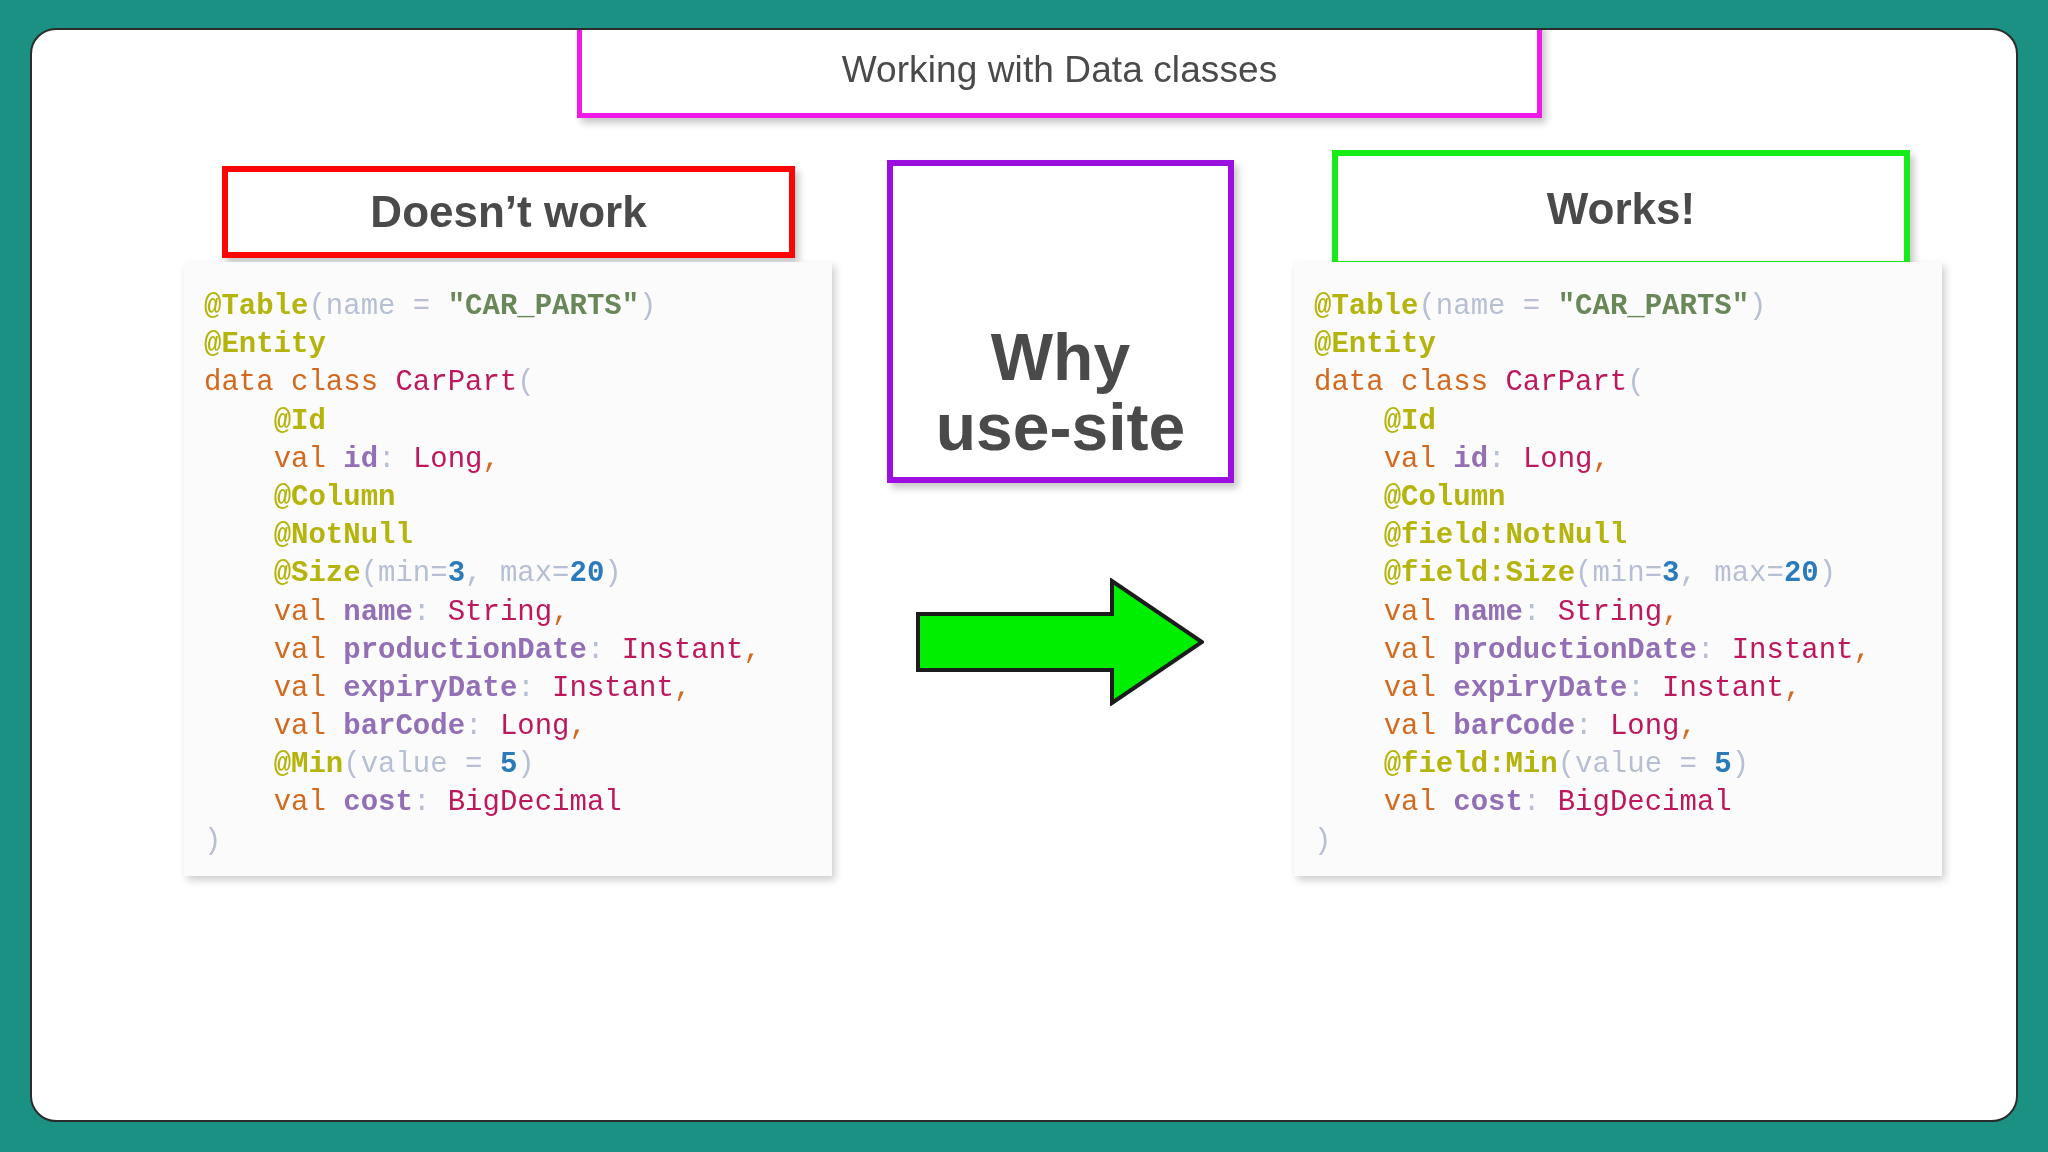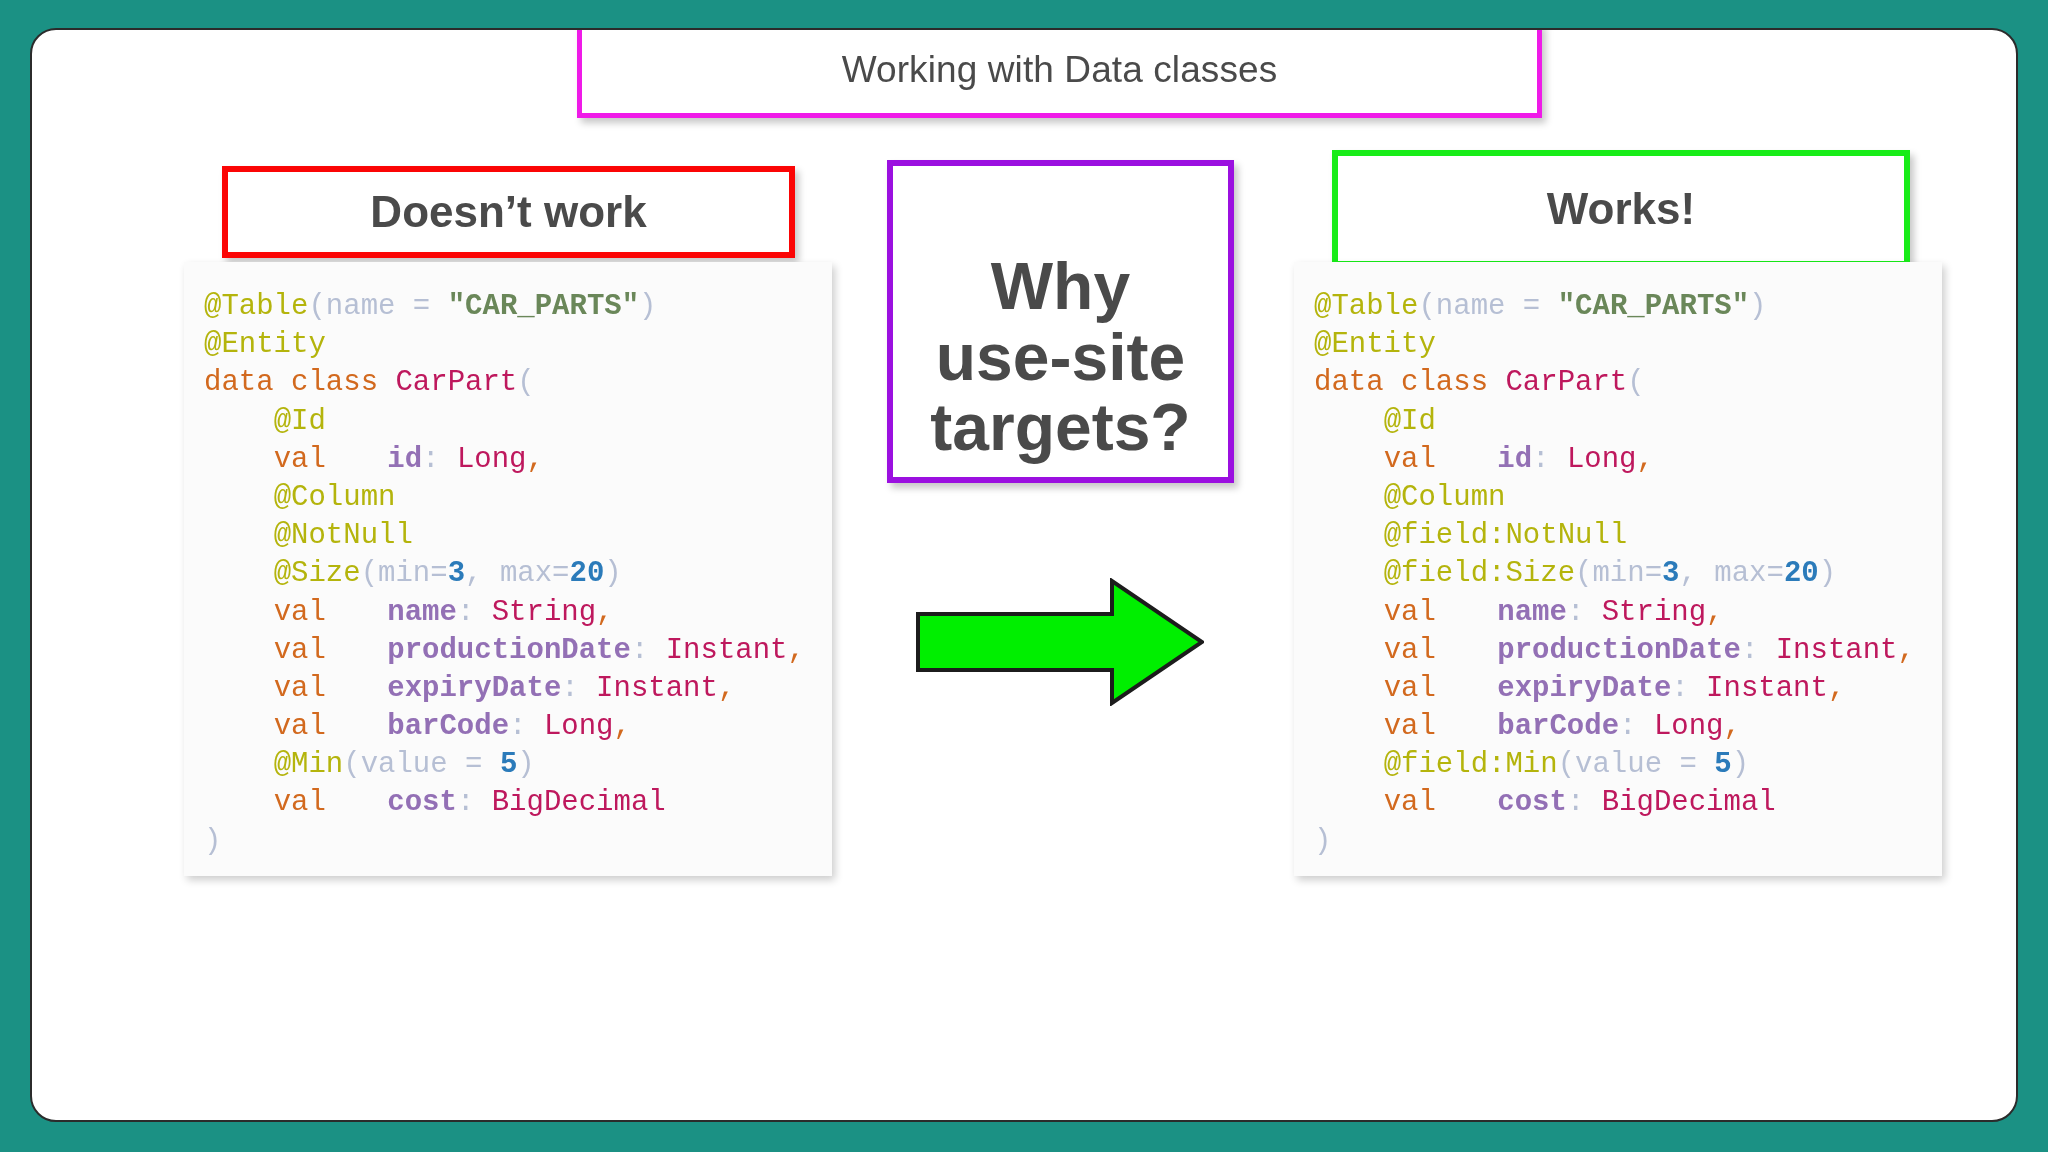--- a/index.html
+++ b/index.html
@@ -107,23 +107,23 @@
     white-space: pre;
     letter-spacing: 0px;
   }
 
   .code-left  { left: 152px;  top: 232px; width: 648px; height: 614px; }
   .code-right { left: 1262px; top: 232px; width: 648px; height: 614px; }
 
   .code-panel .line { height: 38.2px; }
 
   
-  .t-ann   { color: #b4b40c; font-weight: normal; }  
+  .t-ann   { color: #b4b40c; font-weight: bold; }  
   .t-kw    { color: #d2691e; font-weight: normal; }  
-  .t-ident { color: #9370b5; font-weight: bold; margin-left: 44px; }  
+  .t-ident { color: #9370b5; font-weight: bold; }  
   .t-type  { color: #be185d; }                     
   .t-punct { color: #b6bfd4; }                     
   .t-str   { color: #6a8759; font-weight: bold; }  
   .t-num   { color: #2b7bba; font-weight: bold; }  
   .t-comma { color: #d2691e; }                     
 
   
   .arrow {
     position: absolute;
     left: 884px;
@@ -145,21 +145,20 @@
     <span class="txt">Doesn’t work</span>
   </div>
 
   <div class="callout works-box">
     <span class="txt">Works!</span>
   </div>
 
   <div class="callout why-box">
     <span class="txt">Why</span>
     <span class="txt">use-site</span>
-    <span class="txt">targets?</span>
   </div>
 
   <div class="code-panel code-left" id="code-left"><div class="line"><span class="t-ann">@Table</span><span class="t-punct">(</span><span class="t-punct">name</span> <span class="t-punct">=</span> <span class="t-str">"CAR_PARTS"</span><span class="t-punct">)</span></div><div class="line"><span class="t-ann">@Entity</span></div><div class="line"><span class="t-kw">data</span> <span class="t-kw">class</span> <span class="t-type">CarPart</span><span class="t-punct">(</span></div><div class="line">    <span class="t-ann">@Id</span></div><div class="line">    <span class="t-kw">val</span> <span class="t-ident">id</span><span class="t-punct">:</span> <span class="t-type">Long</span><span class="t-comma">,</span></div><div class="line">    <span class="t-ann">@Column</span></div><div class="line">    <span class="t-ann">@NotNull</span></div><div class="line">    <span class="t-ann">@Size</span><span class="t-punct">(</span><span class="t-punct">min</span><span class="t-punct">=</span><span class="t-num">3</span><span class="t-punct">,</span> <span class="t-punct">max</span><span class="t-punct">=</span><span class="t-num">20</span><span class="t-punct">)</span></div><div class="line">    <span class="t-kw">val</span> <span class="t-ident">name</span><span class="t-punct">:</span> <span class="t-type">String</span><span class="t-comma">,</span></div><div class="line">    <span class="t-kw">val</span> <span class="t-ident">productionDate</span><span class="t-punct">:</span> <span class="t-type">Instant</span><span class="t-comma">,</span></div><div class="line">    <span class="t-kw">val</span> <span class="t-ident">expiryDate</span><span class="t-punct">:</span> <span class="t-type">Instant</span><span class="t-comma">,</span></div><div class="line">    <span class="t-kw">val</span> <span class="t-ident">barCode</span><span class="t-punct">:</span> <span class="t-type">Long</span><span class="t-comma">,</span></div><div class="line">    <span class="t-ann">@Min</span><span class="t-punct">(</span><span class="t-punct">value</span> <span class="t-punct">=</span> <span class="t-num">5</span><span class="t-punct">)</span></div><div class="line">    <span class="t-kw">val</span> <span class="t-ident">cost</span><span class="t-punct">:</span> <span class="t-type">BigDecimal</span></div><div class="line"><span class="t-punct">)</span></div></div>
 
   <div class="code-panel code-right" id="code-right"><div class="line"><span class="t-ann">@Table</span><span class="t-punct">(</span><span class="t-punct">name</span> <span class="t-punct">=</span> <span class="t-str">"CAR_PARTS"</span><span class="t-punct">)</span></div><div class="line"><span class="t-ann">@Entity</span></div><div class="line"><span class="t-kw">data</span> <span class="t-kw">class</span> <span class="t-type">CarPart</span><span class="t-punct">(</span></div><div class="line">    <span class="t-ann">@Id</span></div><div class="line">    <span class="t-kw">val</span> <span class="t-ident">id</span><span class="t-punct">:</span> <span class="t-type">Long</span><span class="t-comma">,</span></div><div class="line">    <span class="t-ann">@Column</span></div><div class="line">    <span class="t-ann">@field:NotNull</span></div><div class="line">    <span class="t-ann">@field:Size</span><span class="t-punct">(</span><span class="t-punct">min</span><span class="t-punct">=</span><span class="t-num">3</span><span class="t-punct">,</span> <span class="t-punct">max</span><span class="t-punct">=</span><span class="t-num">20</span><span class="t-punct">)</span></div><div class="line">    <span class="t-kw">val</span> <span class="t-ident">name</span><span class="t-punct">:</span> <span class="t-type">String</span><span class="t-comma">,</span></div><div class="line">    <span class="t-kw">val</span> <span class="t-ident">productionDate</span><span class="t-punct">:</span> <span class="t-type">Instant</span><span class="t-comma">,</span></div><div class="line">    <span class="t-kw">val</span> <span class="t-ident">expiryDate</span><span class="t-punct">:</span> <span class="t-type">Instant</span><span class="t-comma">,</span></div><div class="line">    <span class="t-kw">val</span> <span class="t-ident">barCode</span><span class="t-punct">:</span> <span class="t-type">Long</span><span class="t-comma">,</span></div><div class="line">    <span class="t-ann">@field:Min</span><span class="t-punct">(</span><span class="t-punct">value</span> <span class="t-punct">=</span> <span class="t-num">5</span><span class="t-punct">)</span></div><div class="line">    <span class="t-kw">val</span> <span class="t-ident">cost</span><span class="t-punct">:</span> <span class="t-type">BigDecimal</span></div><div class="line"><span class="t-punct">)</span></div></div>
 
   <svg class="arrow" viewBox="0 0 288 128">
     <polygon points="2,36 196,36 196,3 286,64 196,125 196,92 2,92" fill="#00ef00" stroke="#1c1c1c" stroke-width="4" stroke-linejoin="miter"></polygon>
   </svg>
 

